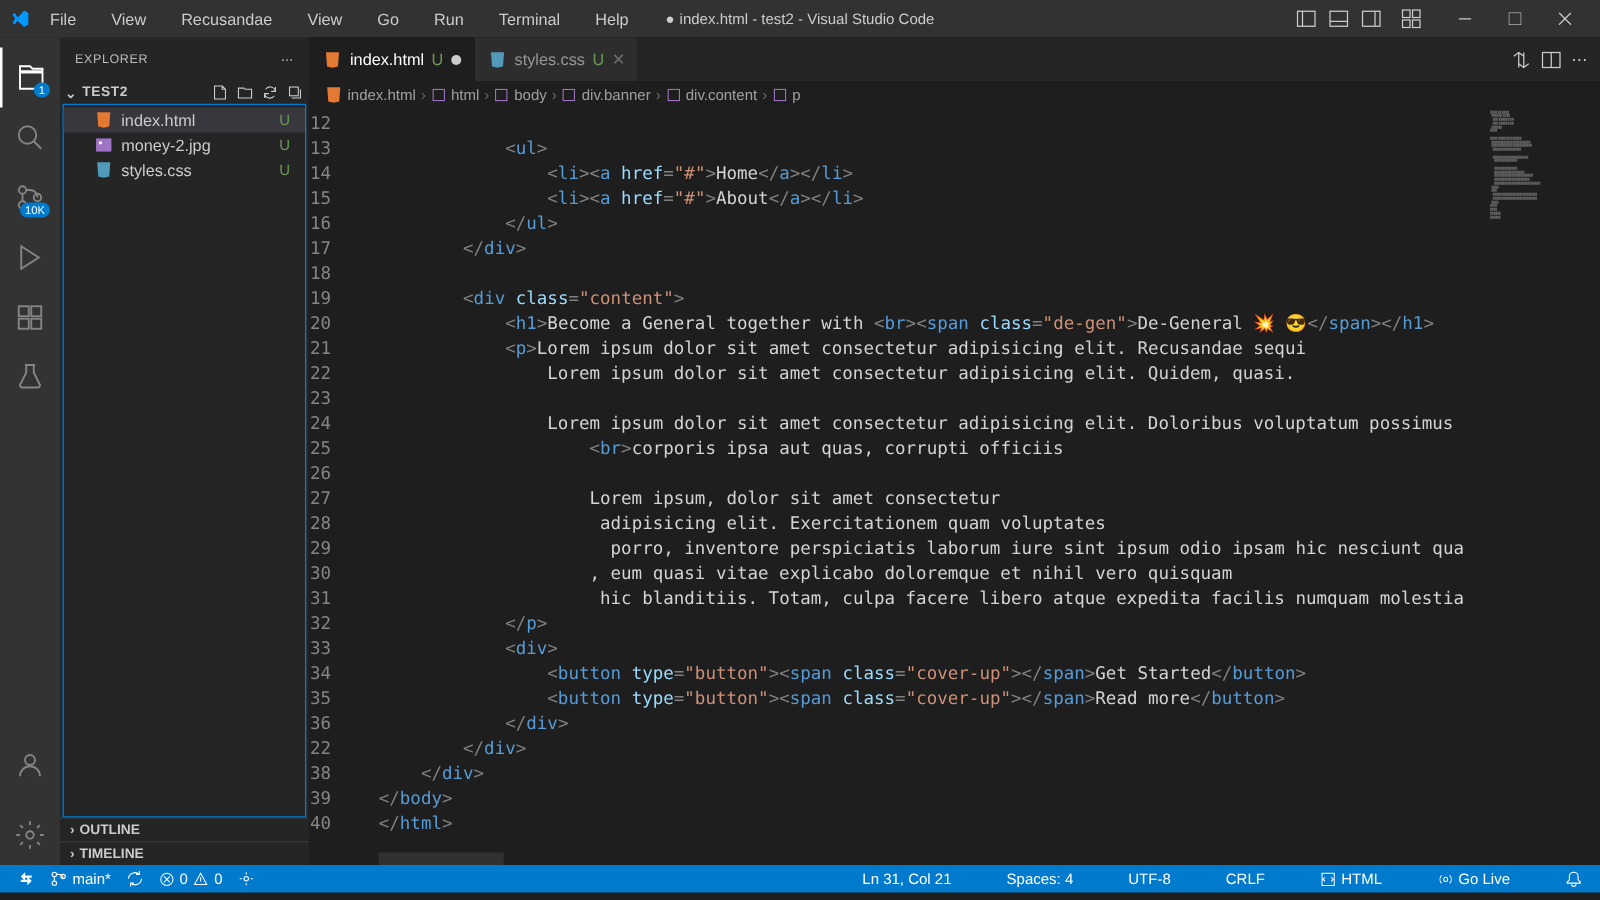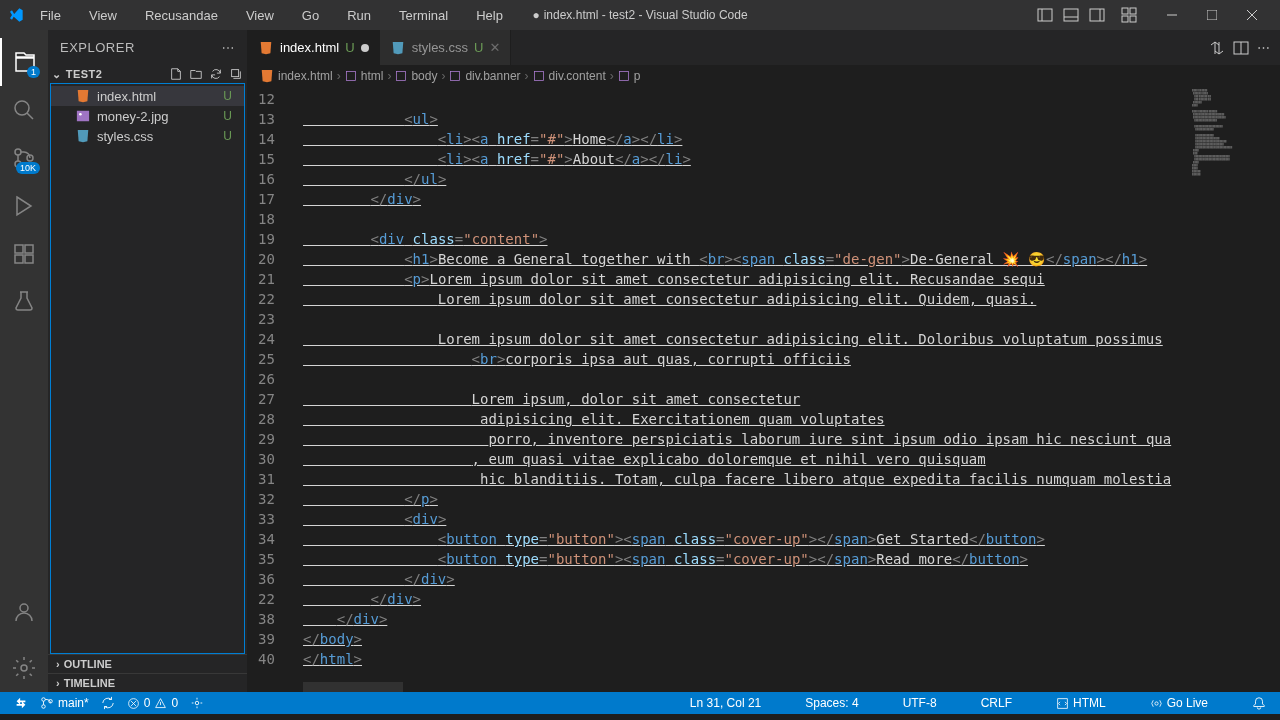--- a/index.html
+++ b/index.html
@@ -13,44 +13,44 @@
 .tb-icon { width: 22px; height: 22px; display: flex; align-items: center; justify-content: center; color: #cccccc; }
 .win-controls { display: flex; margin-left: 8px; }
 .win-btn { width: 40px; height: 30px; display: flex; align-items: center; justify-content: center; color: #cccccc; }
 .main { display: flex; height: 662px; }
 .activitybar { width: 48px; background: #333333; display: flex; flex-direction: column; align-items: center; padding-top: 8px; }
 .act-item { width: 48px; height: 48px; display: flex; align-items: center; justify-content: center; color: #858585; position: relative; }
 .act-item.active { color: #ffffff; border-left: 2px solid #ffffff; }
 .act-badge { position: absolute; bottom: 8px; right: 8px; background: #007acc; color: #fff; font-size: 9px; padding: 1px 4px; border-radius: 8px; }
 .act-bottom { margin-top: auto; margin-bottom: 8px; }
 .sidebar { width: 200px; background: #252526; border-right: 1px solid #1e1e1e; display: flex; flex-direction: column; }
-.sidebar-header { height: 35px; display: flex; align-items: center; justify-content: space-between; padding: 0 12px; color: #bbbbbb; font-size: 13px; letter-spacing: 0.5px; }
+.sidebar-header { height: 35px; display: flex; align-items: center; justify-content: space-between; padding: 0 12px; color: #bbbbbb; font-size: 10px; letter-spacing: 0.5px; }
 .folder-header { display: flex; align-items: center; padding: 2px 4px; font-size: 11px; font-weight: bold; letter-spacing: 0.5px; gap: 4px; }
 .folder-icons { margin-left: auto; display: flex; gap: 6px; }
 .file-tree { flex: 1; border: 1px solid #007fd4; margin: 0 2px; padding-top: 2px; }
 .file-item { display: flex; align-items: center; padding: 2px 8px 2px 24px; gap: 6px; font-size: 13px; }
 .file-item.active { background: #37373d; }
 .file-status { margin-left: auto; color: #6a9955; font-size: 12px; padding-right: 4px; }
 .file-icon { width: 16px; height: 16px; display: inline-flex; align-items: center; justify-content: center; }
 .outline-item { display: flex; align-items: center; padding: 3px 8px; font-size: 11px; font-weight: bold; gap: 4px; border-top: 1px solid #383838; }
 .editor-area { flex: 1; display: flex; flex-direction: column; background: #1e1e1e; position: relative; }
 .tabs { height: 35px; background: #252526; display: flex; }
 .tab { display: flex; align-items: center; padding: 0 10px; gap: 6px; background: #2d2d2d; color: #969696; font-size: 13px; border-right: 1px solid #1e1e1e; }
 .tab.active { background: #1e1e1e; color: #ffffff; }
 .tab-mod { color: #6a9955; }
 .tab-dot { width: 8px; height: 8px; border-radius: 50%; background: #cccccc; }
 .tabs-right { margin-left: auto; display: flex; align-items: center; gap: 8px; padding-right: 10px; color: #cccccc; }
 .breadcrumb { height: 22px; display: flex; align-items: center; padding: 0 12px; gap: 4px; background: #1e1e1e; color: #a0a0a0; font-size: 12px; }
 .bc-item { display: flex; align-items: center; gap: 4px; }
 .bc-sep { color: #666; }
 .editor { flex: 1; display: flex; font-family: Consolas, monospace; font-size: 14px; overflow: hidden; position: relative; }
-.gutter { width: 55px; text-align: center; color: #858585; padding-right: 18px; line-height: 20px; padding-top: 2px; user-select: none; }
+.gutter { width: 55px; text-align: left; color: #858585; padding-right: 18px; line-height: 20px; padding-top: 2px; user-select: none; }
 .gutter div { height: 20px; }
 .code { flex: 1; line-height: 20px; padding-top: 2px; white-space: pre; color: #d4d4d4; }
-.code div { height: 20px; text-decoration: underline; }
+.code div { height: 20px; }
 .minimap { position: absolute; right: 0; top: 57px; width: 90px; height: 200px; background: #1e1e1e; opacity: 0.6; overflow: hidden; }
 .minimap-content { font-size: 2px; line-height: 3px; color: #888; padding: 2px; white-space: pre; }
 .t-tag { color: #808080; }
 .t-elem { color: #569cd6; }
 .t-attr { color: #9cdcfe; }
 .t-str { color: #ce9178; }
 .t-text { color: #d4d4d4; }
 .statusbar { height: 22px; background: #007acc; display: flex; align-items: center; color: #ffffff; font-size: 12px; padding: 0 8px; text-align: right; }
 .sb-item { padding: 0 6px; display: flex; align-items: center; gap: 4px; }
 .sb-right { margin-left: auto; display: flex; gap: 32px; }

